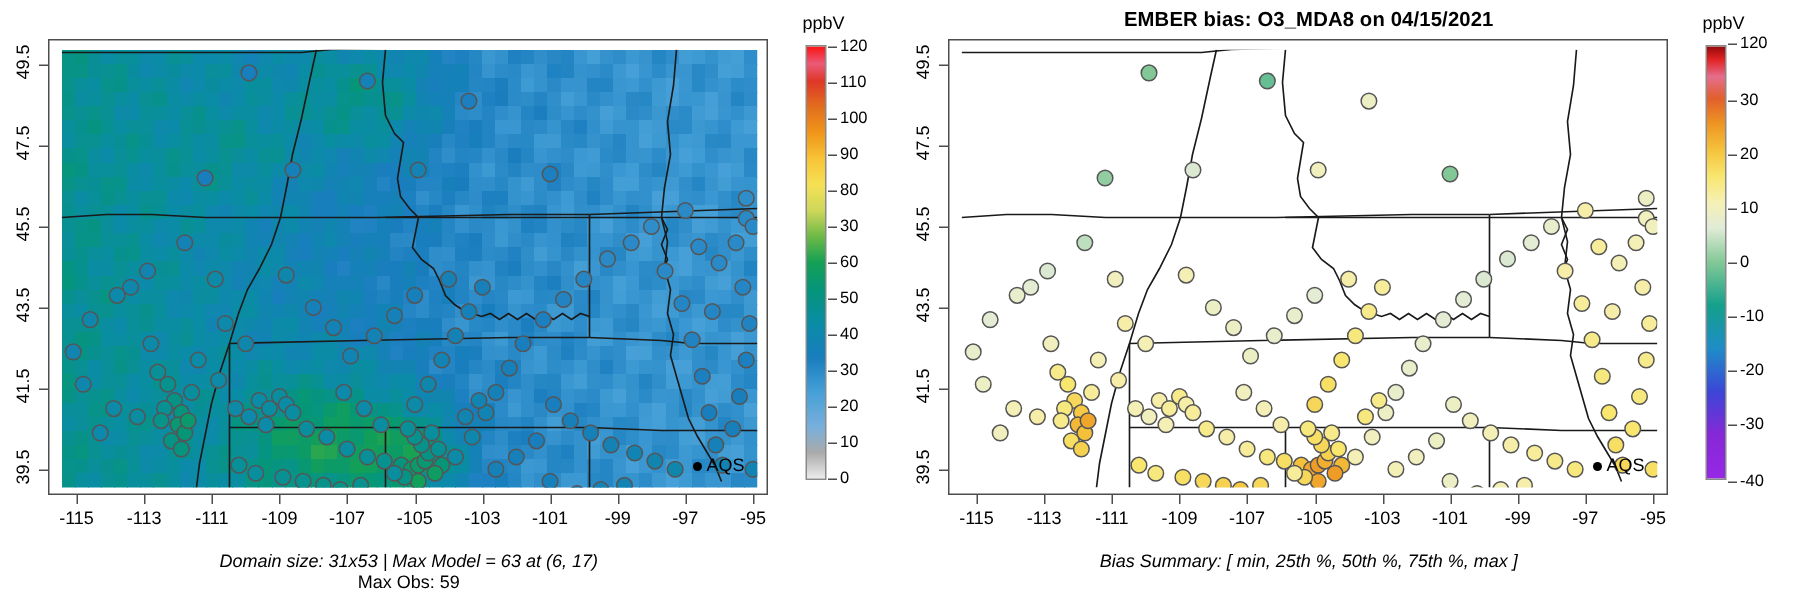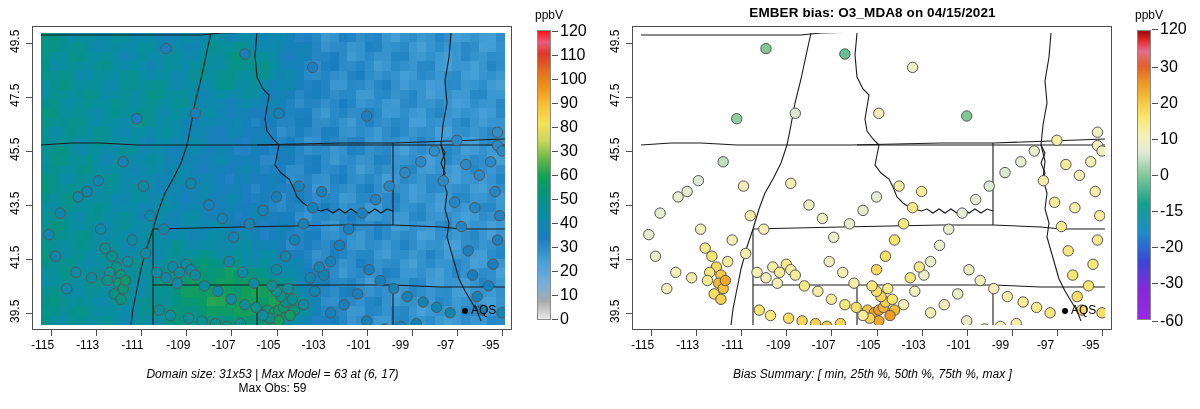--- a/index.html
+++ b/index.html
@@ -15,35 +15,35 @@
   .plotbox{position:absolute;left:32px;top:26px;width:480px;height:304px;
            border:1px solid #4d4d4d;box-sizing:border-box;overflow:hidden;
            background:#ffffff;}
   .maparea{position:absolute;left:8px;top:6px;width:464px;height:331px;overflow:hidden;}
   .maparea svg{display:block;}
 
   
   .tick{position:absolute;background:#4d4d4d;}
   .xtick{width:1px;height:6px;top:330px;}
   .ytick{height:1px;width:6px;left:26px;}
-  .xlab{position:absolute;top:338px;font-size:12px;width:40px;}
+  .xlab{position:absolute;top:338px;font-size:12px;text-align:center;width:40px;}
   .ylab{position:absolute;left:2px;font-size:12px;width:20px;text-align:center;
         transform:rotate(-90deg);transform-origin:center center;}
 
   .caption{position:absolute;left:0;width:545px;text-align:center;font-size:12px;}
   .cap1{top:367px;font-style:italic;}
   .cap2{top:381px;}
 
   
   .cbwrap{position:absolute;left:525px;top:26px;width:72px;height:306px;}
   .cbtitle{position:absolute;left:-2px;top:-18px;font-size:12px;width:52px;text-align:center;}
   .cbbar{position:absolute;left:12px;top:4px;width:14px;height:290px;
          border:1px solid #8a8a8a;box-sizing:border-box;}
   .cbtick{position:absolute;left:27px;width:6px;height:1px;background:#4d4d4d;}
-  .cblab{position:absolute;left:35px;font-size:16px;white-space:nowrap;text-decoration:underline;}
+  .cblab{position:absolute;left:35px;font-size:11px;white-space:nowrap;text-decoration:underline;}
   .cblab span{display:inline-block;transform:translateY(-50%);}
 </style>
 </head>
 <body>
 
 <div class="panel left">
 
 
   <div class="plotbox">
     <div class="maparea">
@@ -2164,28 +2164,28 @@
 
   <div class="cbwrap">
     <div class="cbtitle">ppbV</div>
     <div class="cbbar" id="cbarR" style="background: linear-gradient(to top, rgb(150, 40, 230) 0%, rgb(135, 40, 215) 10%, rgb(60, 70, 215) 20%, rgb(30, 140, 200) 30%, rgb(20, 160, 140) 40%, rgb(130, 200, 150) 50%, rgb(225, 235, 215) 58%, rgb(245, 240, 180) 64%, rgb(248, 230, 110) 70%, rgb(245, 195, 60) 76%, rgb(238, 150, 35) 82%, rgb(225, 95, 45) 88%, rgb(228, 110, 140) 93%, rgb(225, 35, 35) 97%, rgb(150, 10, 10) 100%);"></div>
     <div id="cbticksR">
         <div class="cbtick" style="top: 257px;"></div>
         <div class="cblab" style="top: 257px;"><span>-30</span></div>
         <div class="cbtick" style="top: 221px;"></div>
         <div class="cblab" style="top: 221px;"><span>-20</span></div>
         <div class="cbtick" style="top: 185px;"></div>
-        <div class="cblab" style="top: 185px;"><span>-15</span></div>
+        <div class="cblab" style="top: 185px;"><span>-10</span></div>
         <div class="cbtick" style="top: 149px;"></div>
         <div class="cblab" style="top: 149px;"><span>0</span></div>
         <div class="cbtick" style="top: 113px;"></div>
         <div class="cblab" style="top: 113px;"><span>10</span></div>
         <div class="cbtick" style="top: 77px;"></div>
         <div class="cblab" style="top: 77px;"><span>20</span></div>
         <div class="cbtick" style="top: 41px;"></div>
         <div class="cblab" style="top: 41px;"><span>30</span></div>
         <div class="cblab" style="top: 3px;"><span>120</span></div>
         <div class="cbtick" style="top: 3px;"></div>
-        <div class="cblab" style="top: 295px;"><span>-60</span></div>
+        <div class="cblab" style="top: 295px;"><span>-40</span></div>
         <div class="cbtick" style="top: 295px;"></div>
       </div>
   </div>
 </div>
 
 </body></html>

